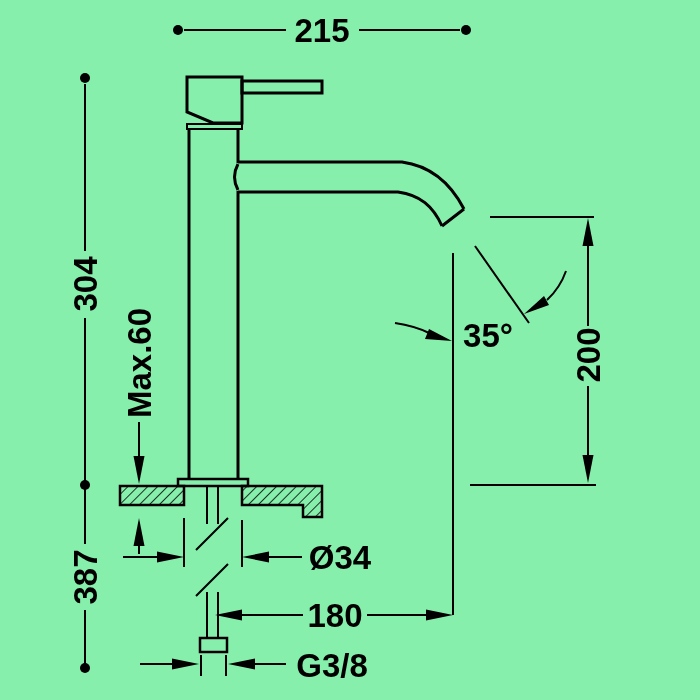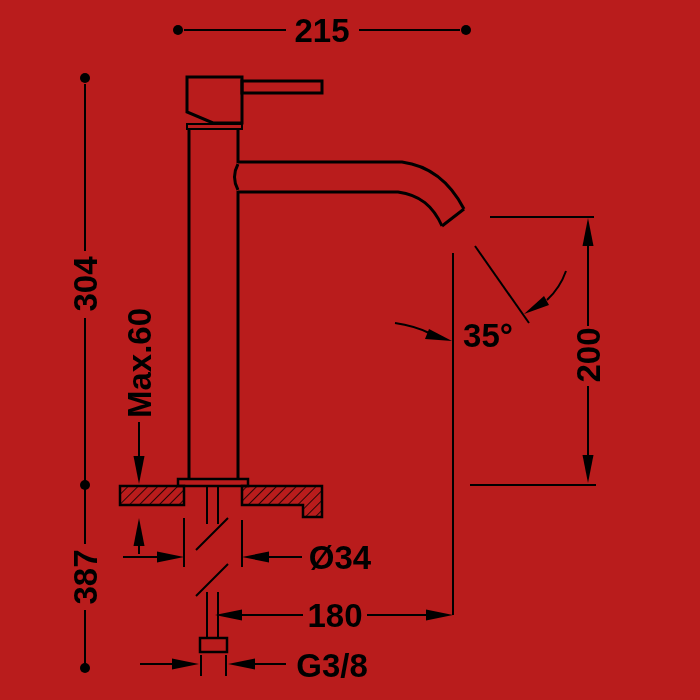--- a/index.html
+++ b/index.html
@@ -1,19 +1,19 @@
 <!DOCTYPE html>
 <html><head>
 <meta charset="utf-8">
 <style>
   html,body{margin:0;padding:0;background:#ffffff;}
   .stage{
     position:relative;
     width:700px;height:700px;
-    background:#b91c1c;
+    background:#86efac;
     font-family:"Liberation Sans",sans-serif;
   }
   svg{position:absolute;left:0;top:0;}
   .outline{stroke:#000;fill:none;stroke-width:3;}
   .thin{stroke:#000;fill:none;stroke-width:2;}
   .med{stroke:#000;fill:none;stroke-width:2.5;}
   .dim{stroke:#000;fill:none;stroke-width:2;}
   .arrow{fill:#000;stroke:none;}
   .dot{fill:#000;stroke:none;}
   .lbl{

